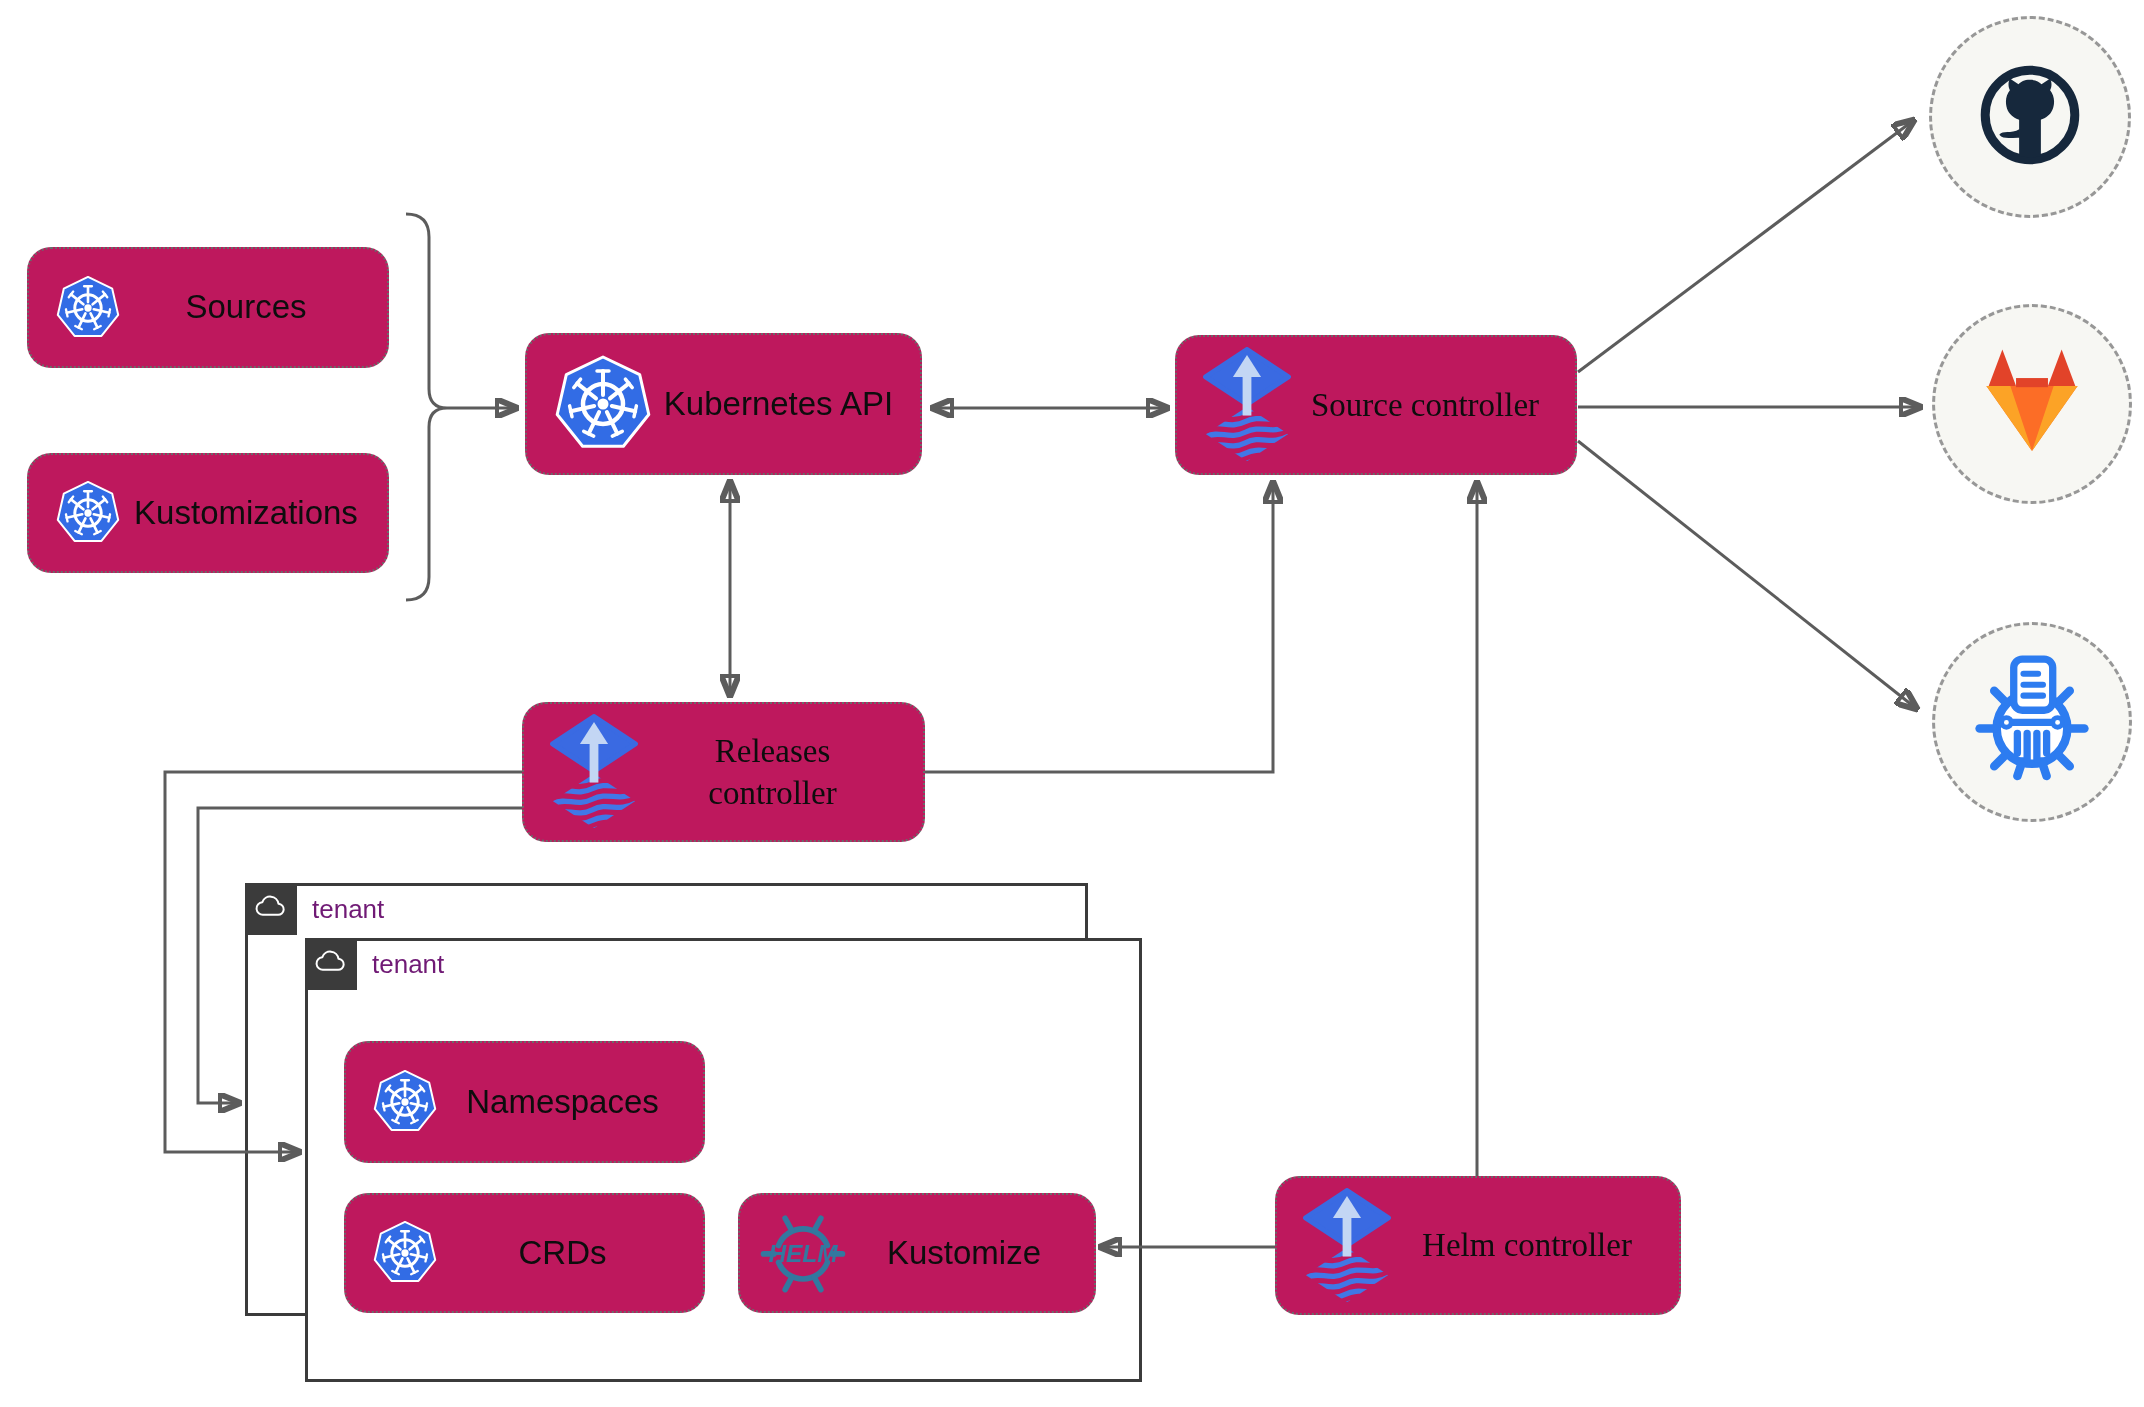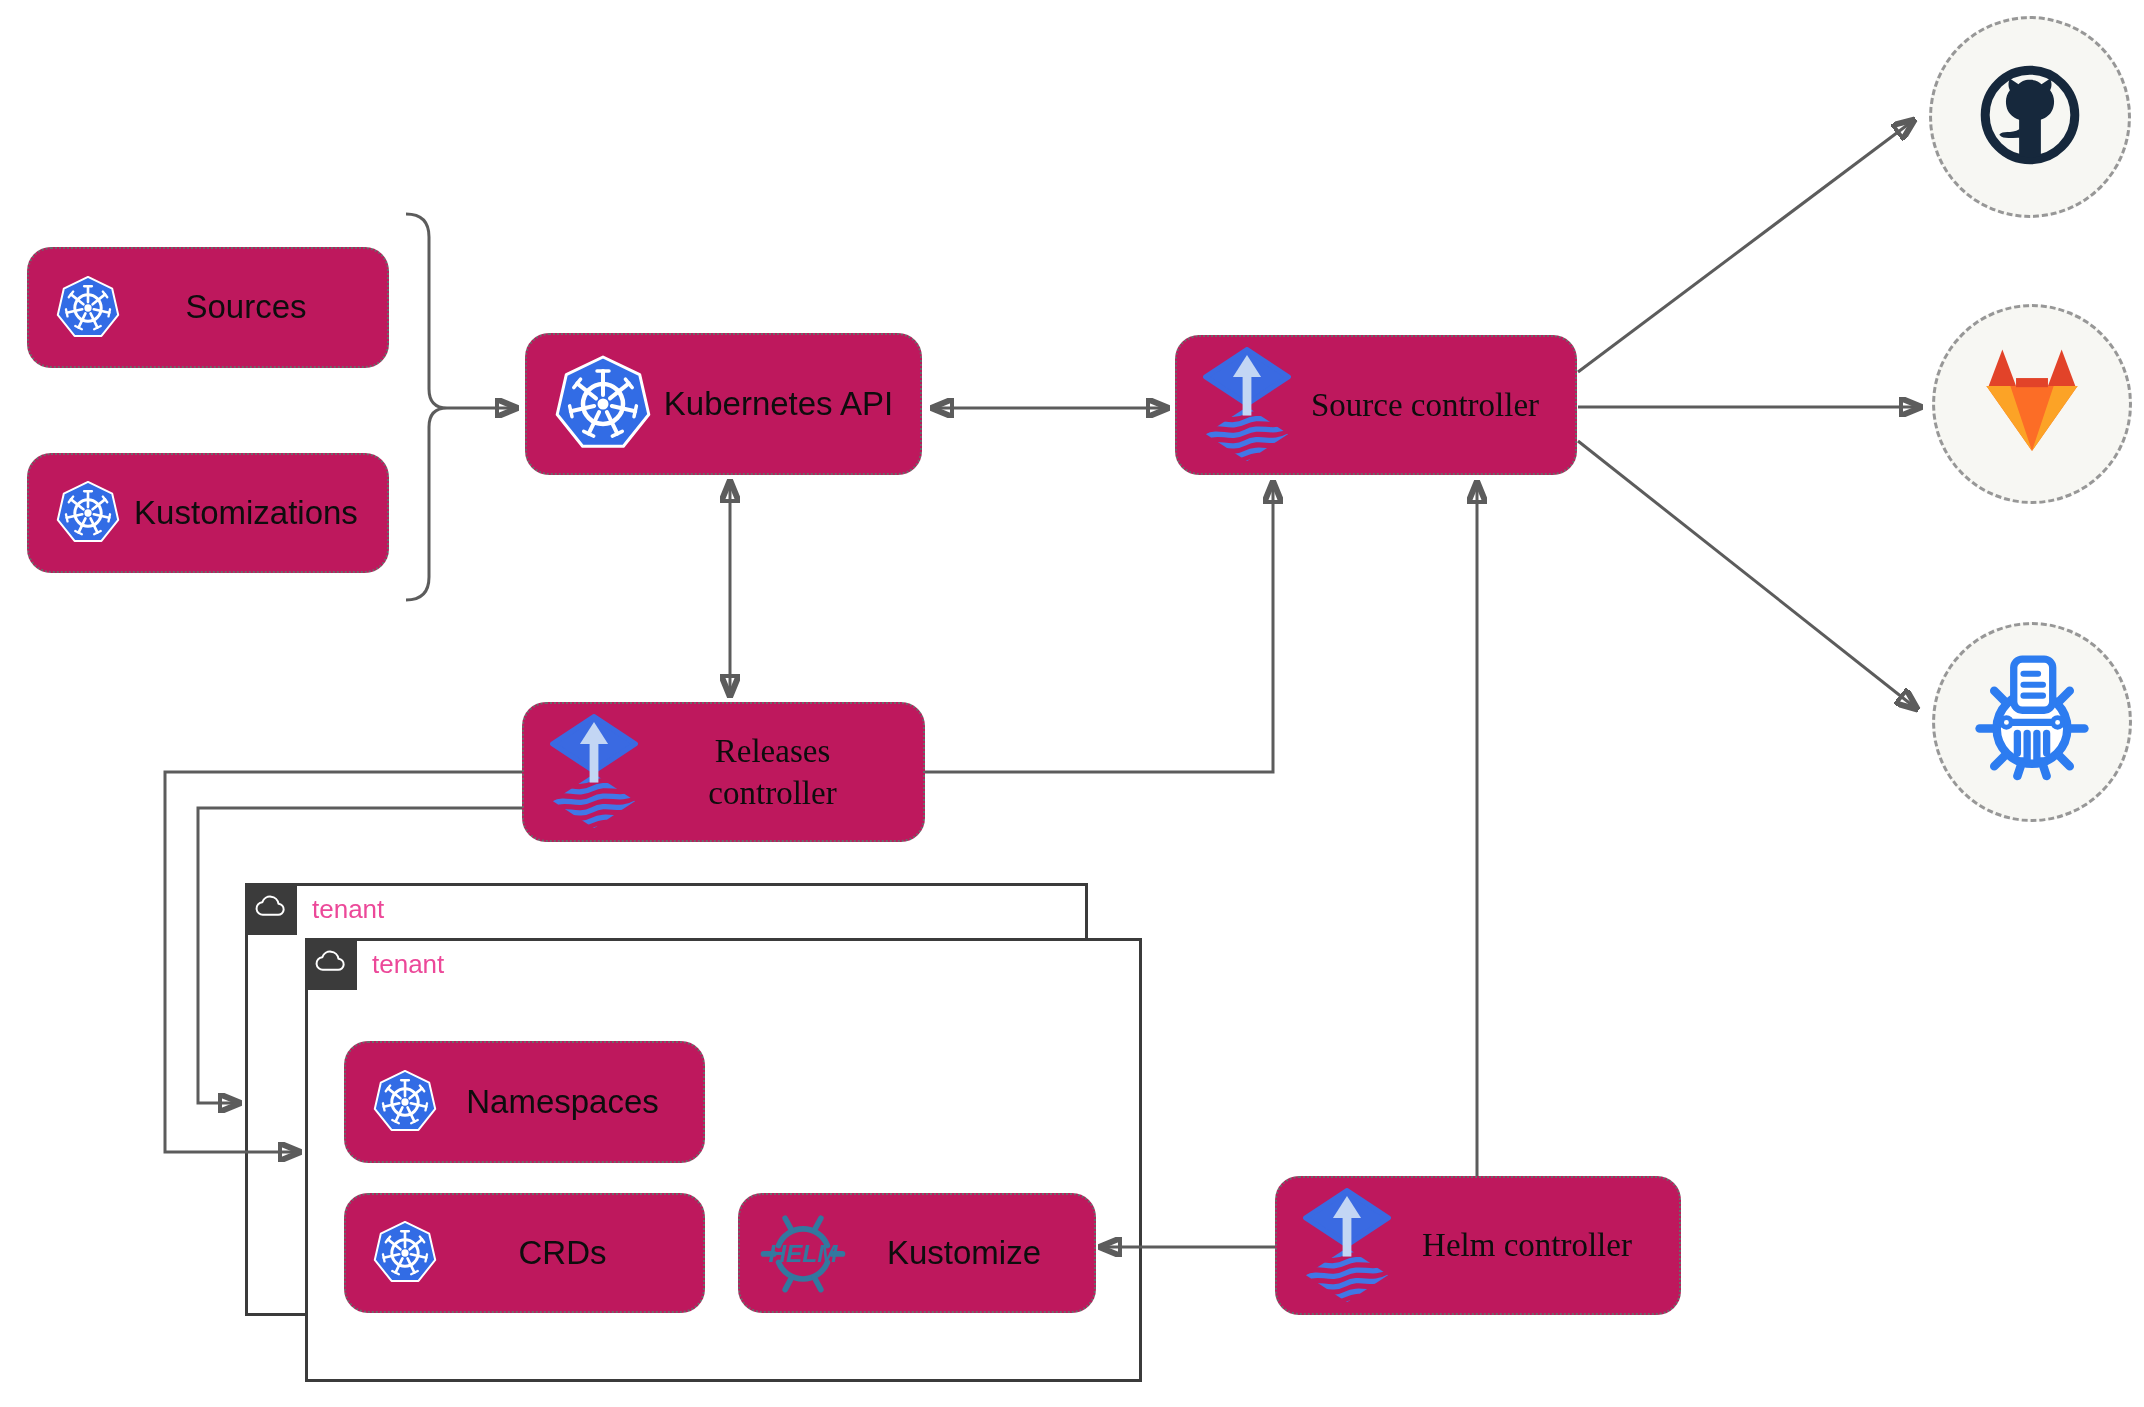--- a/index.html
+++ b/index.html
@@ -21,21 +21,21 @@
     position:absolute;border:3px dashed #979797;border-radius:50%;background:#f7f7f3;
     display:flex;align-items:center;justify-content:center;box-sizing:border-box;
   }
   .tenant{position:absolute;background:#ffffff;border:3px solid #3b3b3b;box-sizing:border-box;}
   .tenant-tab{
     position:absolute;left:-3px;top:-3px;width:52px;height:52px;background:#3b3b3b;
     display:flex;align-items:center;justify-content:center;
   }
   .tenant-label{
     position:absolute;left:64px;top:-3px;height:52px;display:flex;align-items:center;
-    font-size:26px;color:#ec4899;
+    font-size:26px;color:#701a75;
   }
   #edges{position:absolute;left:0;top:0;pointer-events:none;z-index:50;}
   #edges path{stroke:#5c5c5c;stroke-width:3;fill:none;}
   .hiddefs{position:absolute;width:0;height:0;overflow:hidden;}
 </style>
 </head>
 <body>
 
 <svg class="hiddefs" aria-hidden="true">
   <defs>

